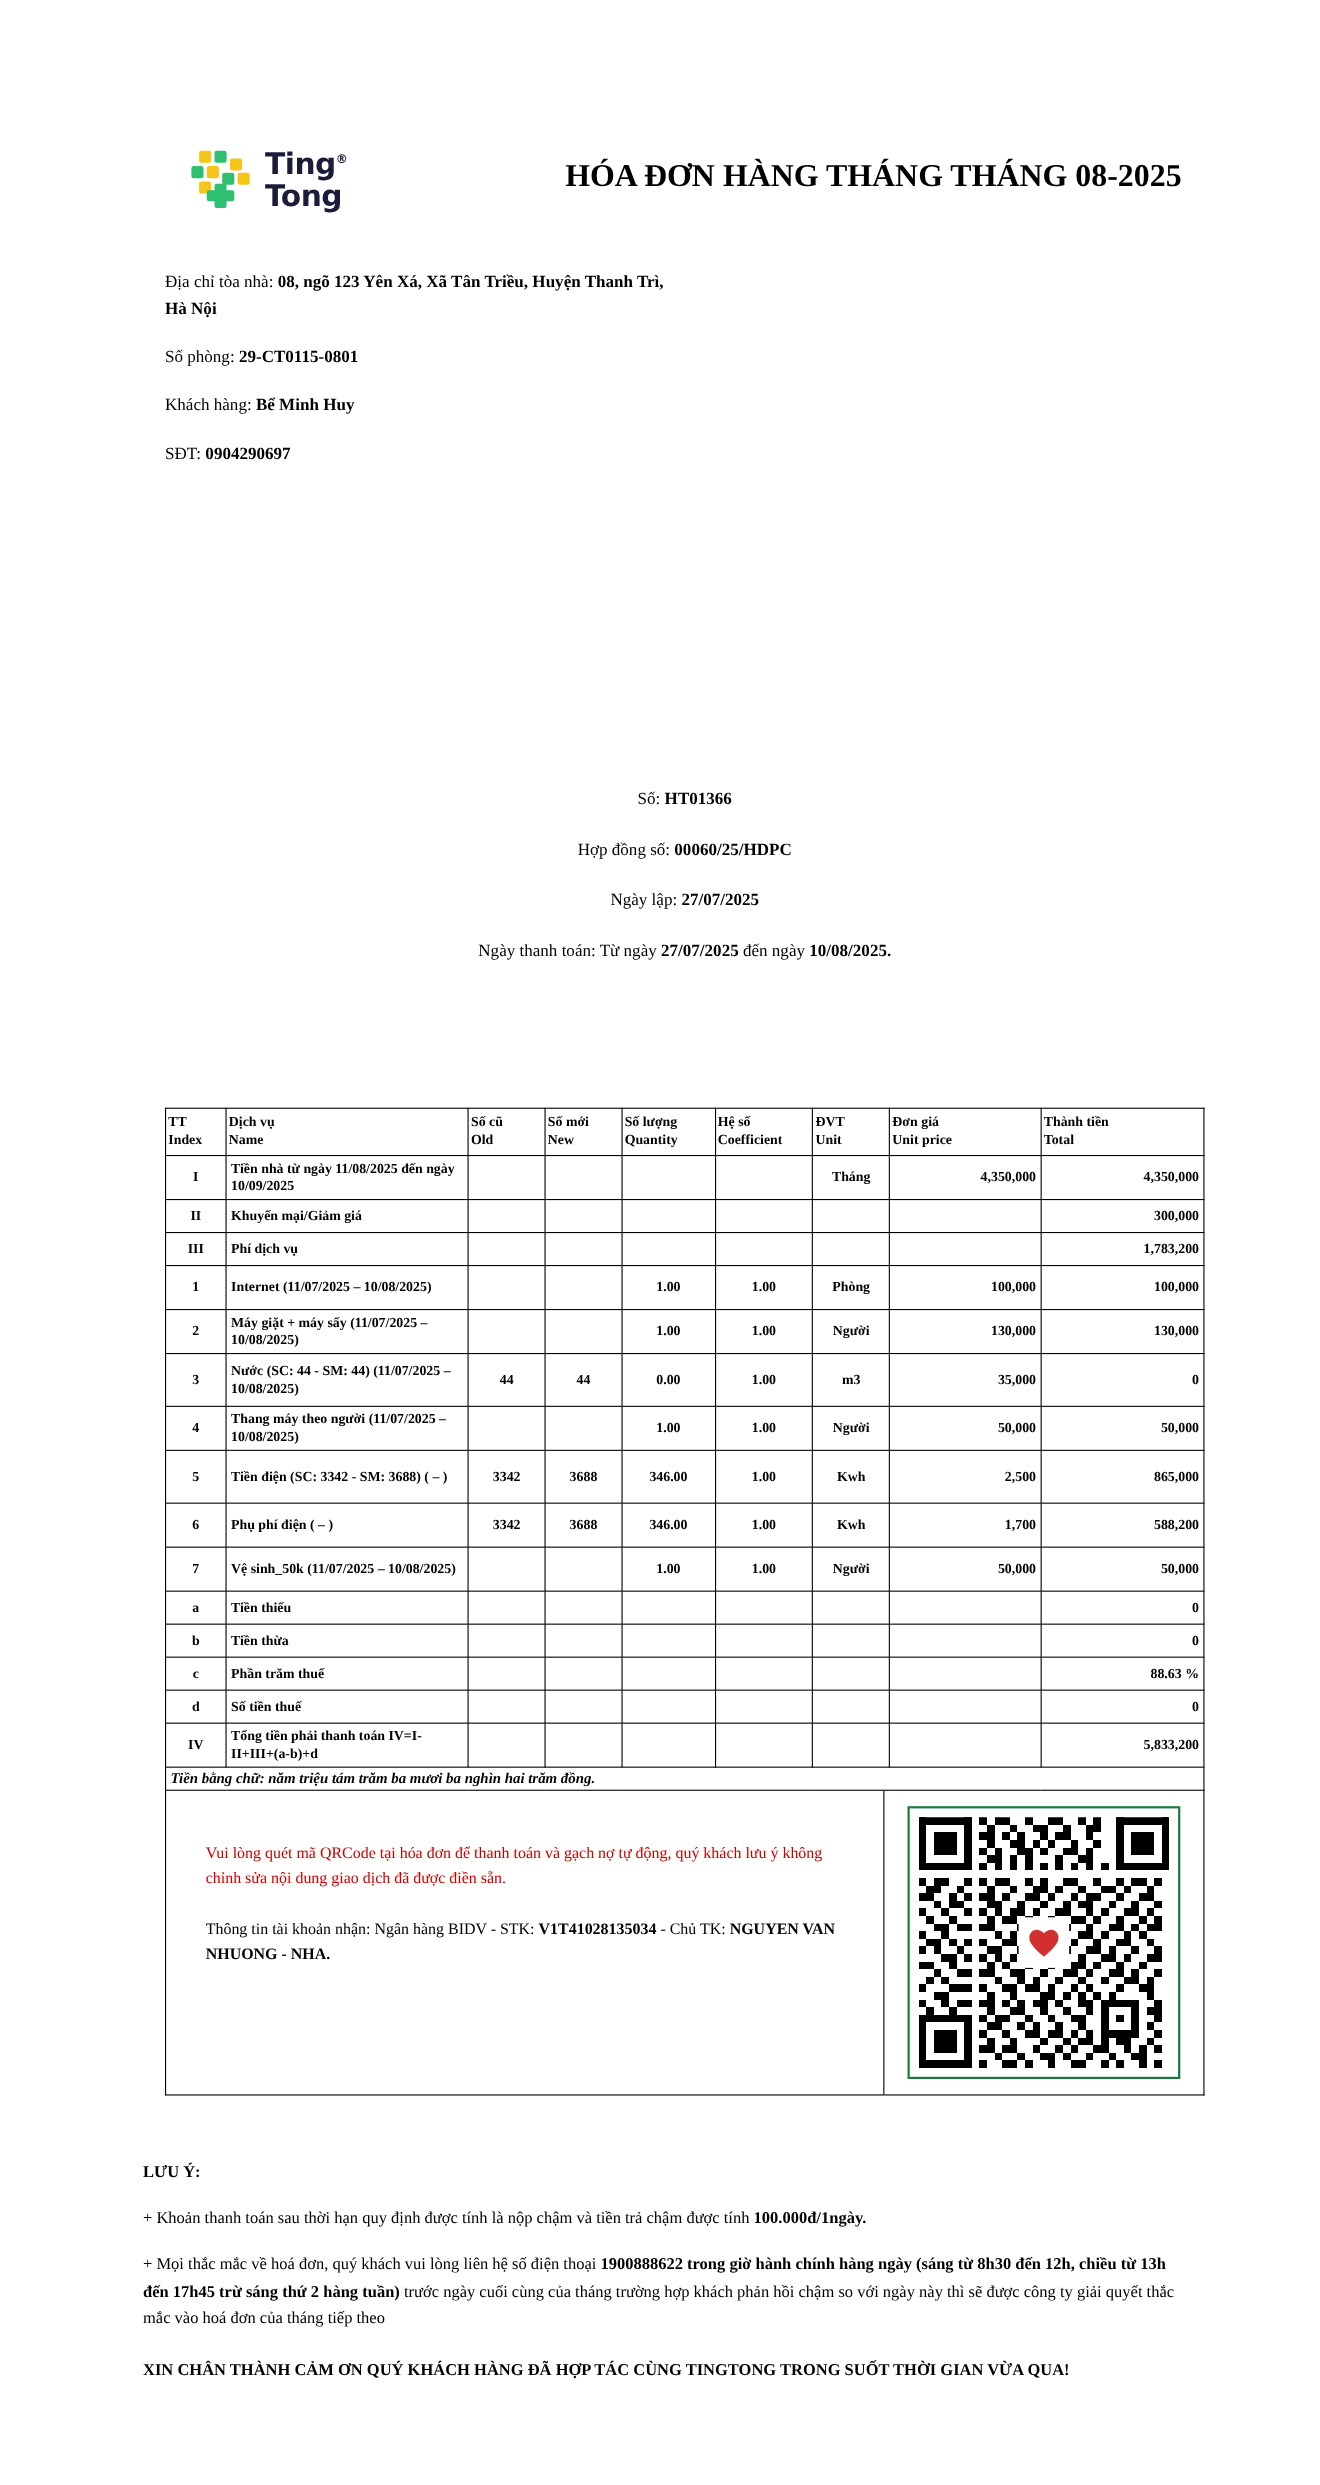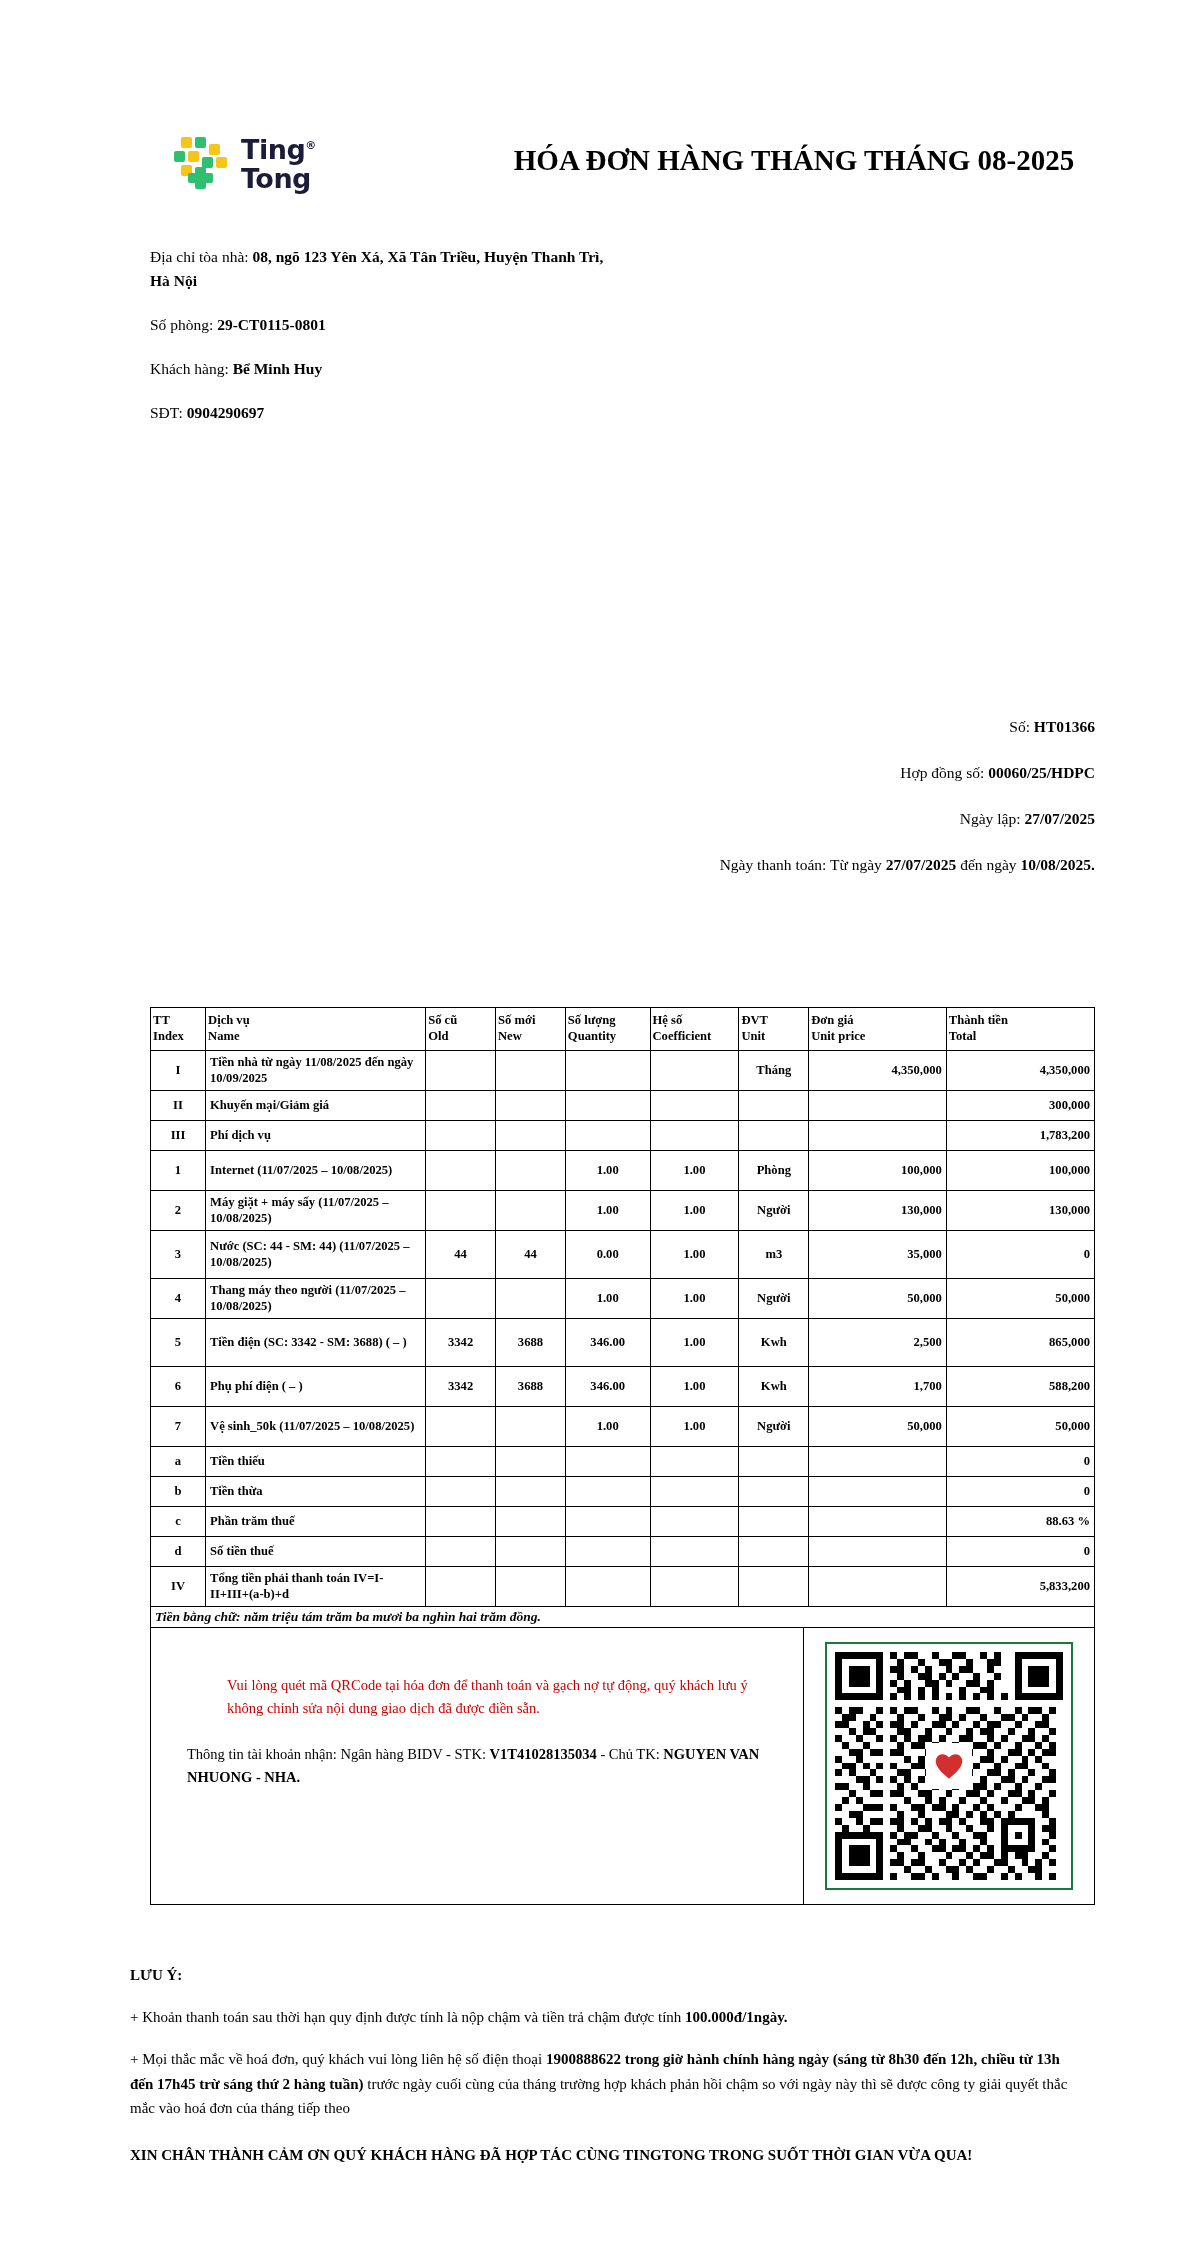--- a/index.html
+++ b/index.html
@@ -70,21 +70,21 @@
     padding: 52px 105px 0 150px;
     font-size: 15.5px;
     flex-direction: column;
   }
   .info-left {
     width: 470px;
     flex: 0 0 470px;
   }
   .info-right {
     flex: 1;
-    text-align: right;
+    text-align: center;
   }
   .info-left .row {
     margin-bottom: 20px;
     line-height: 1.55;
   }
   .info-right .row {
     margin-bottom: 22px;
     line-height: 1.55;
   }
   .b { font-weight: bold; }
@@ -142,21 +142,20 @@
   }
   .panel-left {
     flex: 1;
     padding: 46px 28px 20px 36px;
     font-size: 14.5px;
     line-height: 1.62;
   }
   .panel-left .red {
     color: #cc0000;
     margin-bottom: 22px;
-    margin-left: 40px;
   }
   .panel-right {
     width: 290px;
     flex: 0 0 290px;
     border-left: 1px solid #000;
     display: flex;
     align-items: center;
     justify-content: center;
     padding: 14px 0;
   }

